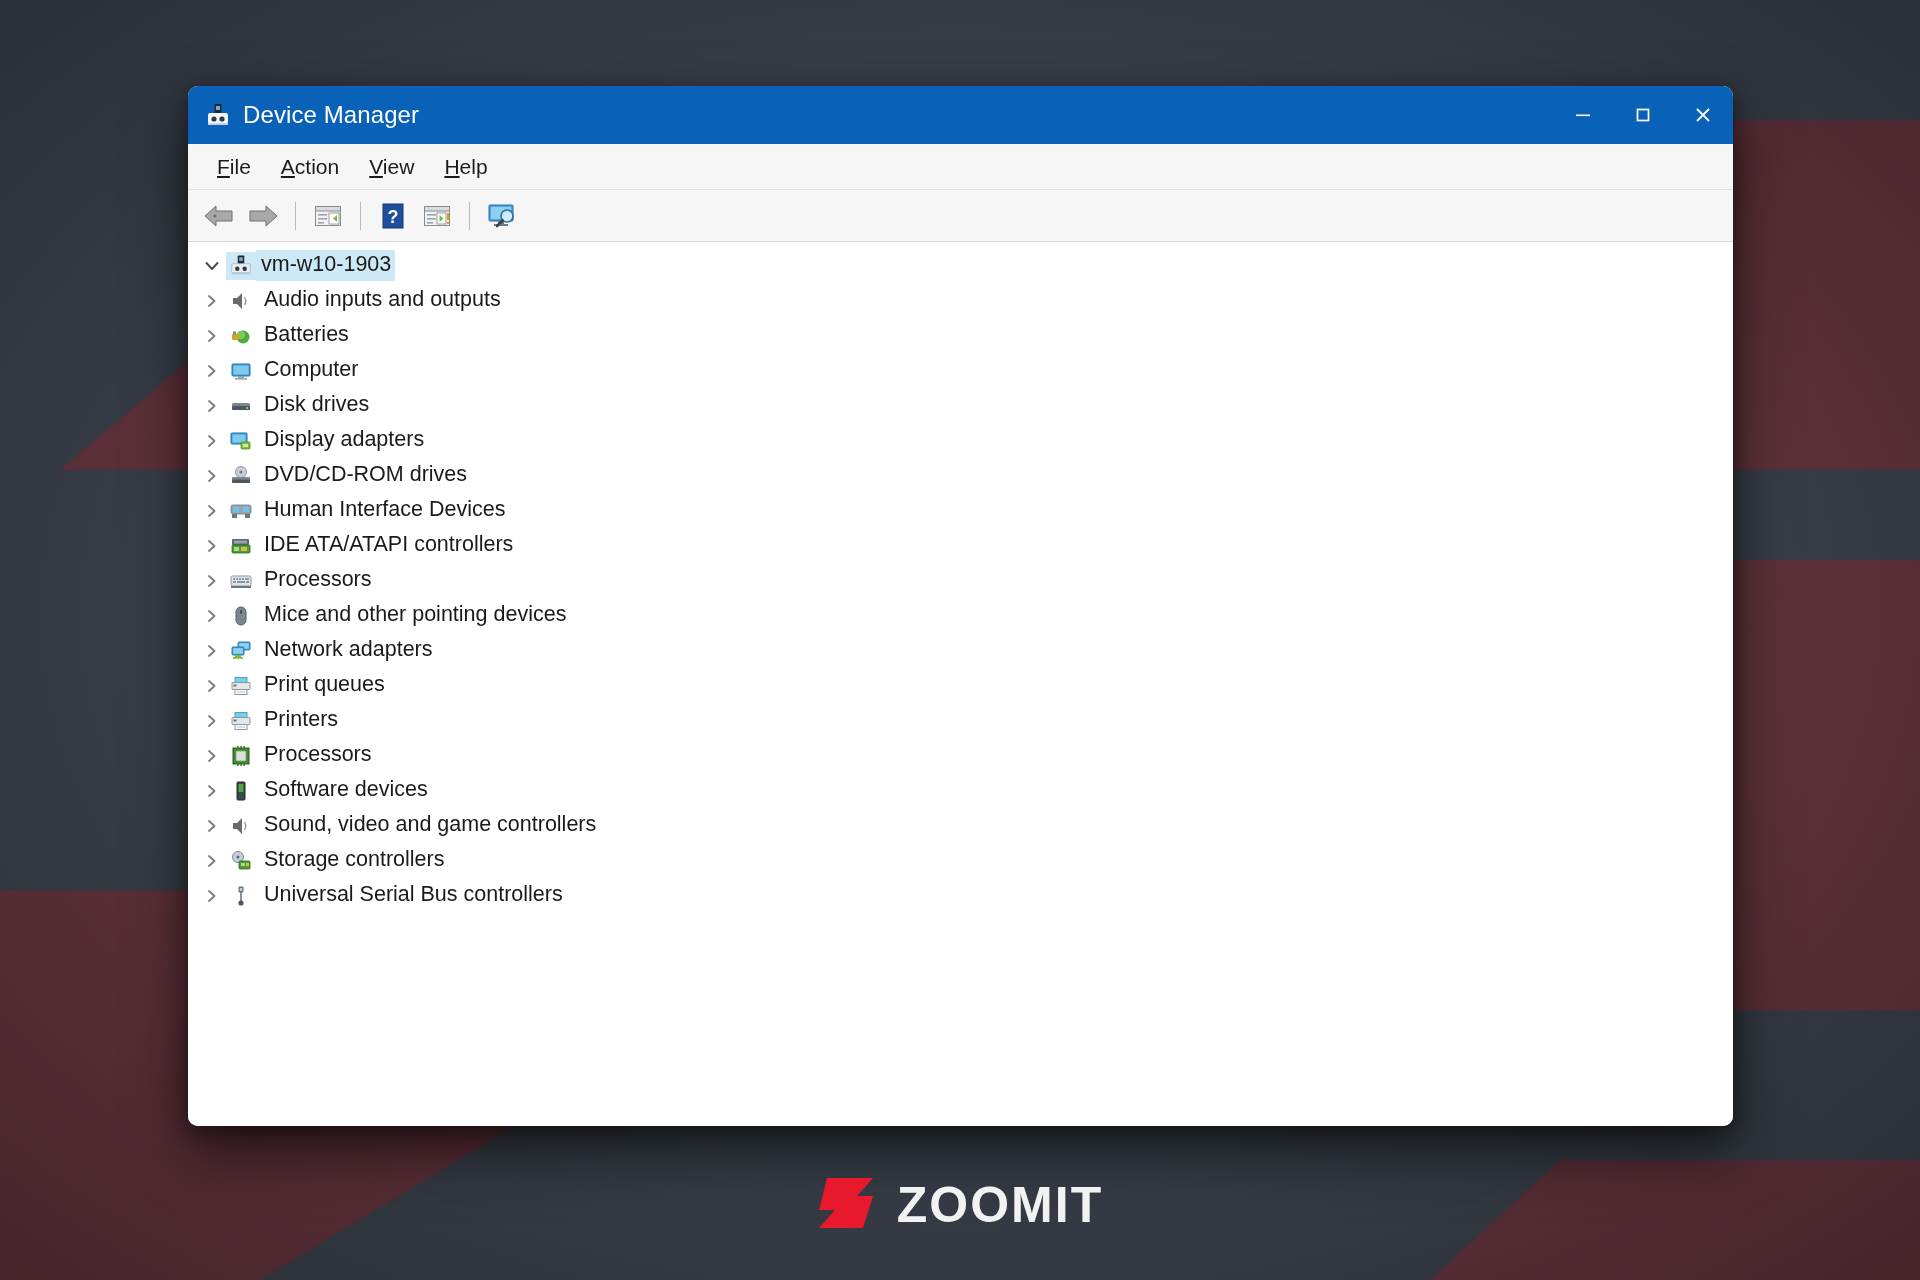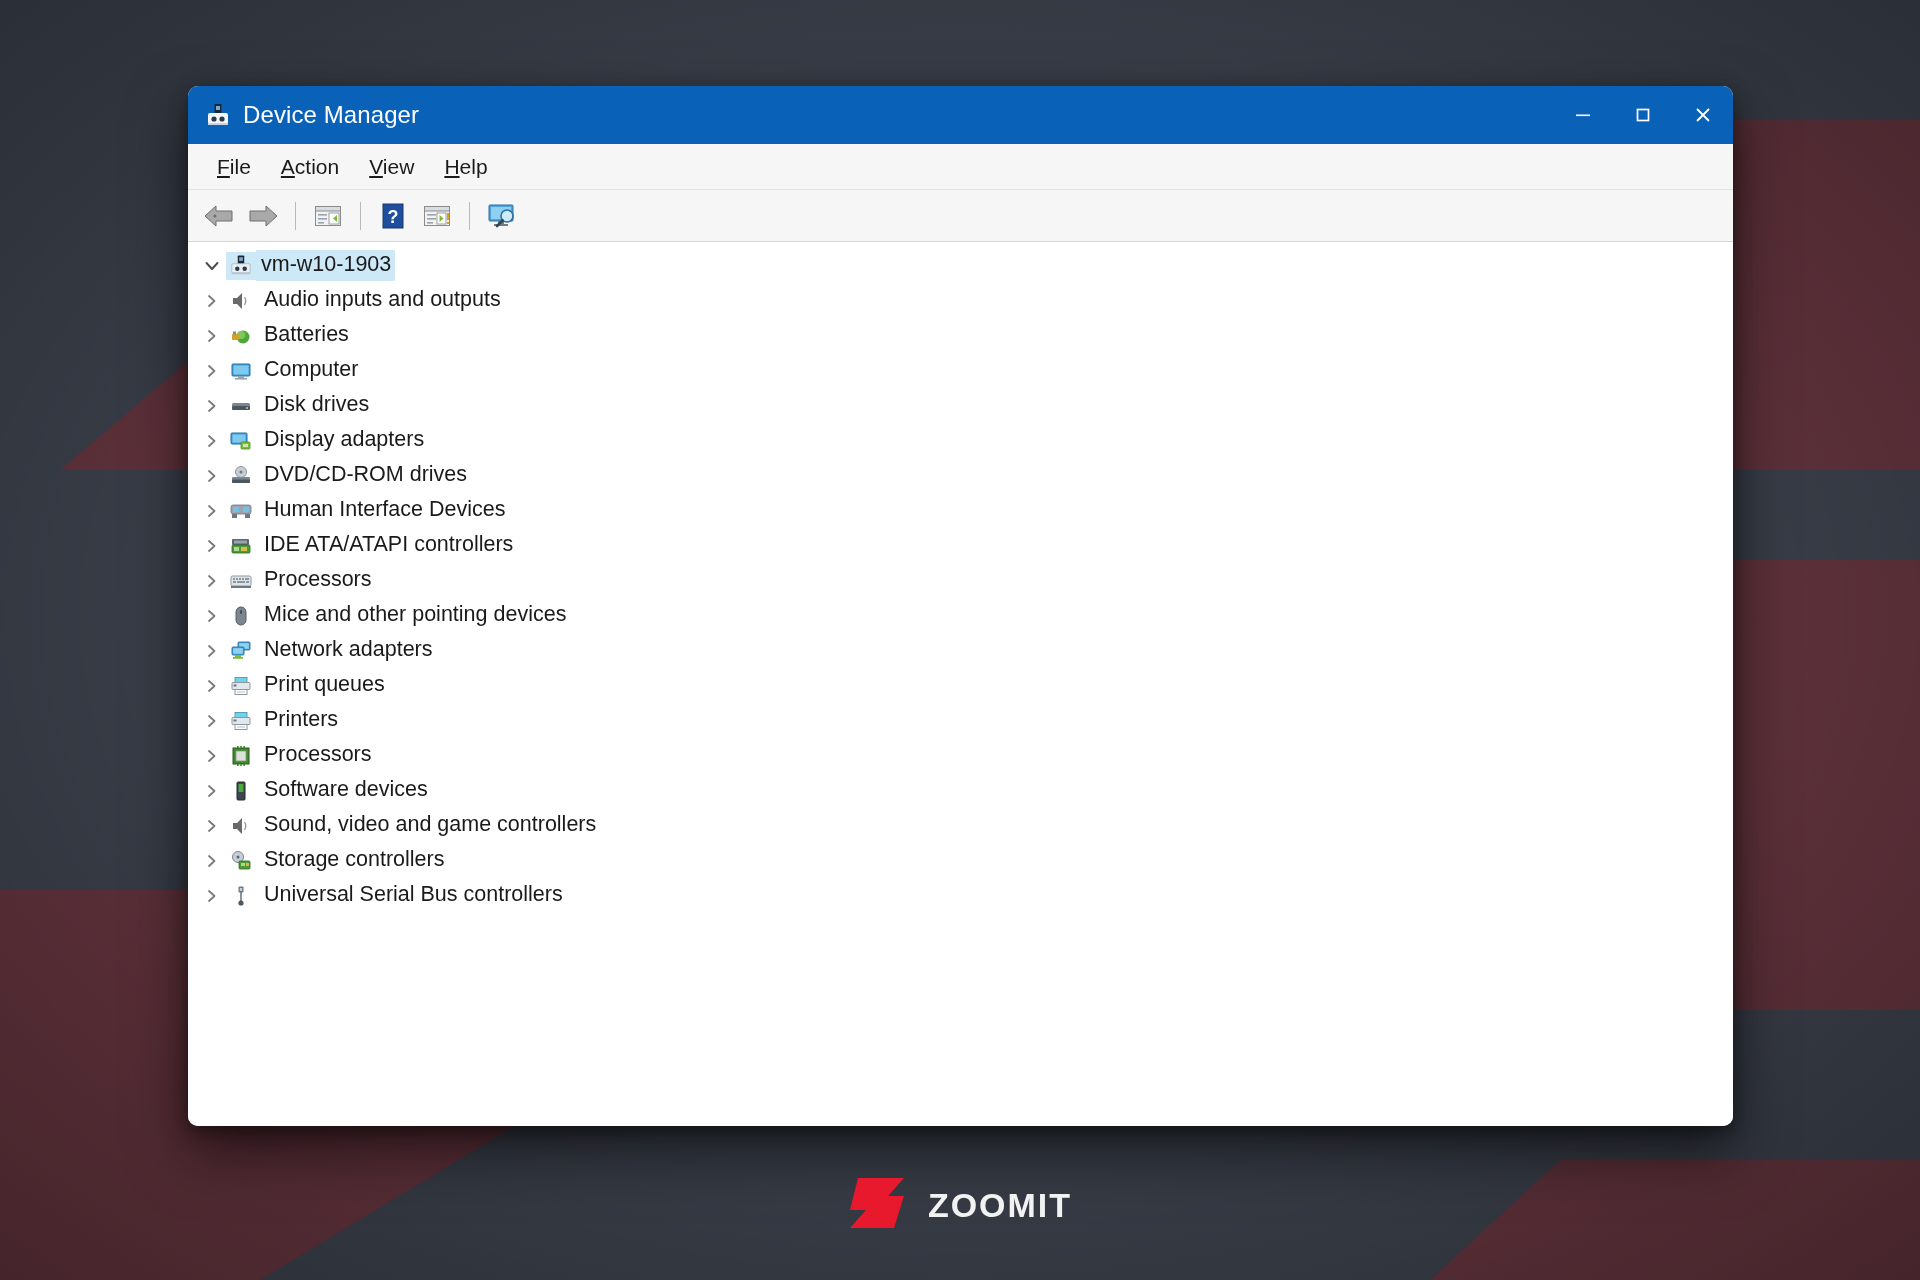--- a/index.html
+++ b/index.html
@@ -154,21 +154,21 @@
     position: absolute;
     left: 0; right: 0;
     top: 1174px;
     display: flex;
     align-items: center;
     justify-content: center;
     gap: 18px;
   }
   #wm-text {
     color: #f2f2f2;
-    font-size: 34px;
+    font-size: 50px;
     font-weight: bold;
     letter-spacing: 2px;
     font-family: "Liberation Sans", sans-serif;
   }
 </style>
 </head>
 <body>
 
 <div id="desktop">
 

